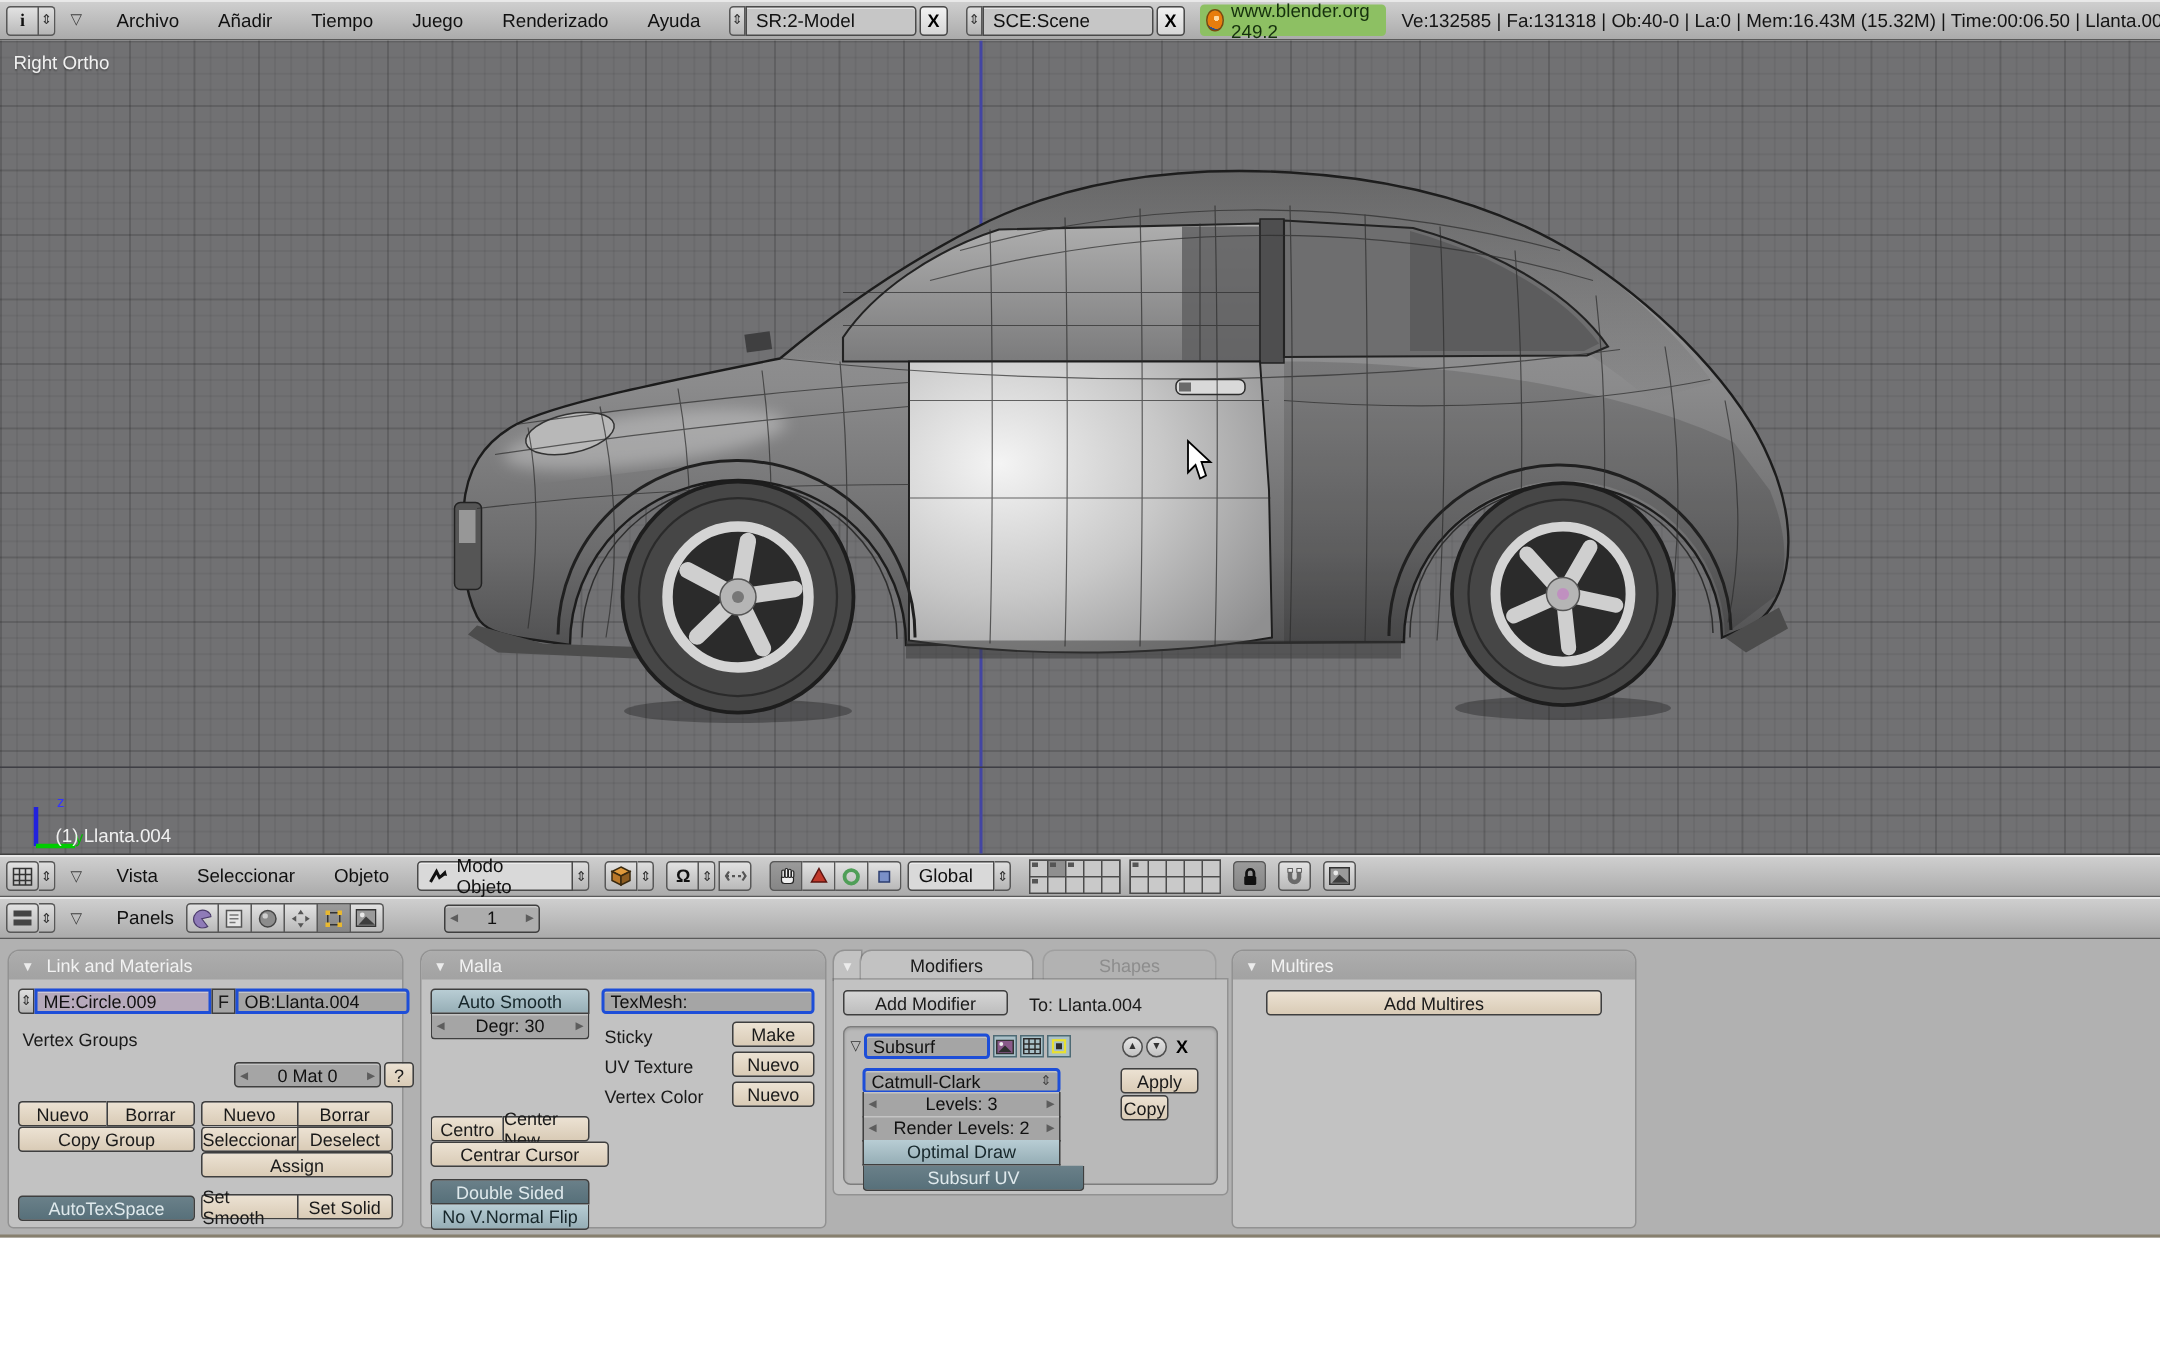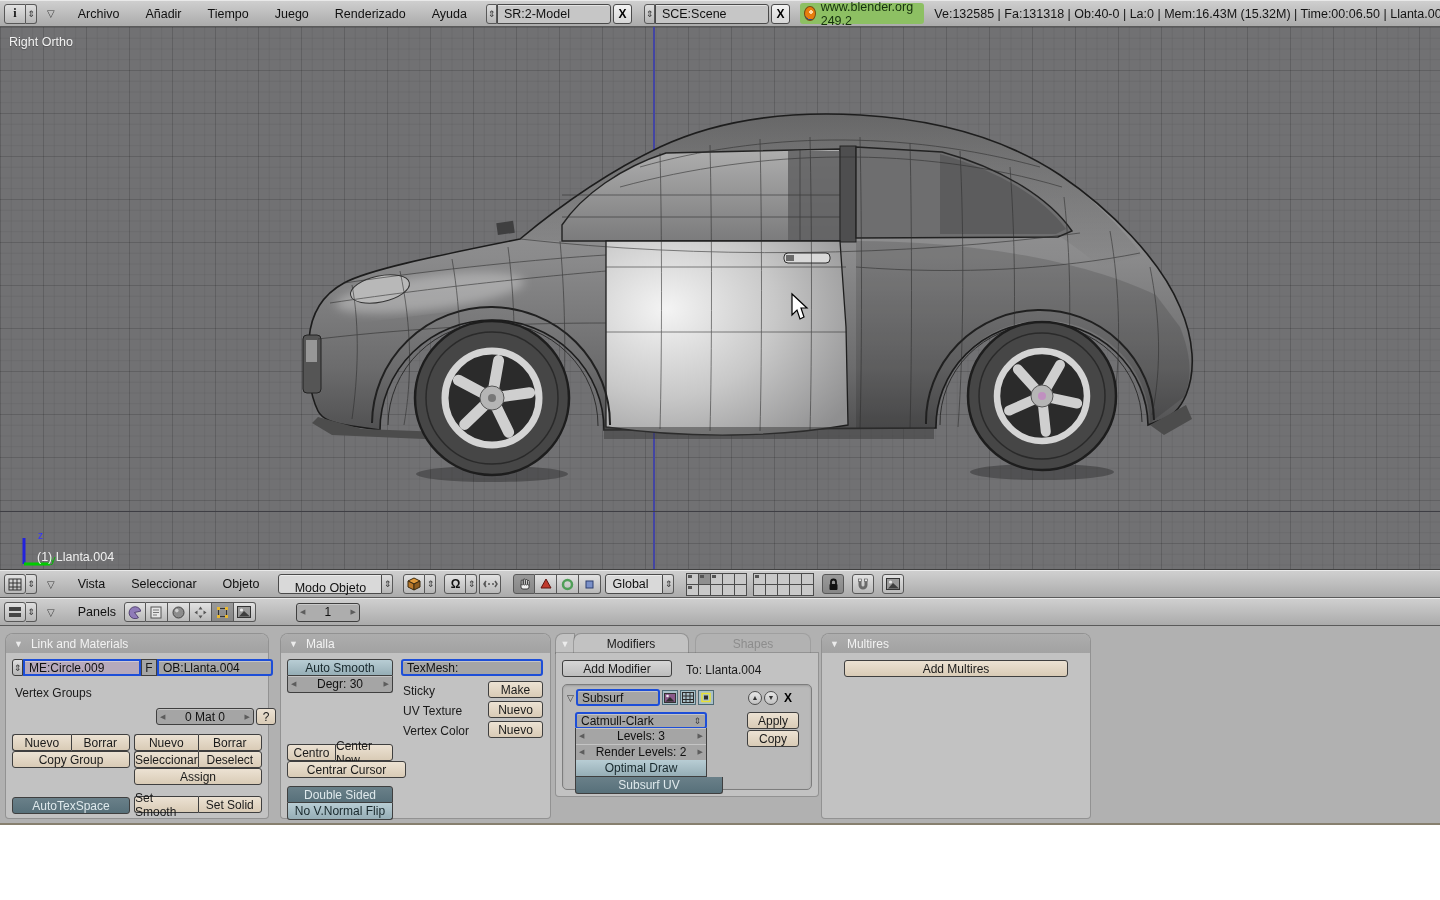--- a/index.html
+++ b/index.html
@@ -303,21 +303,21 @@
           </svg>
       </div>
       <div class="stepper">⇕</div>
     </div>
     <span class="pulldown">▽</span>
     <span class="menu-item">Vista</span>
     <span class="menu-item">Seleccionar</span>
     <span class="menu-item">Objeto</span>
 
     <div class="grp" style="margin-left:6px;">
-      <div class="txtfield" style="width:104px;background:#d9d9d9;border-radius:3px 0 0 3px;gap:6px;flex-direction:column;">
+      <div class="txtfield" style="width:104px;background:#d9d9d9;border-radius:3px 0 0 3px;gap:6px;">
         <svg width="13" height="12">
             <path d="M2,10 L6,3 L8,7 L12,4" fill="none" stroke="#111" stroke-width="2"></path>
             <polygon points="12,2 13,6 9,5" fill="#111"></polygon>
           </svg>
         <span>Modo Objeto</span>
       </div>
       <div class="stepper">⇕</div>
     </div>
 
     <div class="grp" style="margin-left:10px;">
@@ -638,21 +638,21 @@
         </div>
         <div class="numf abs" style="left:12px;top:59px;width:132px;border-top:none;border-radius:0;">
           <span class="ar">◀</span>
             <span>Render Levels: 2</span>
             <span class="ar">▶</span>
         </div>
         <div class="btn tgl-blue abs" style="left:12px;top:75px;width:132px;border-radius:0;border-top:none;">Optimal Draw</div>
         <div class="btn tgl-dark abs" style="left:12px;top:92px;width:148px;border-radius:0 0 3px 3px;border-top:none;">Subsurf UV</div>
 
         <div class="btn rb abs" style="left:184px;top:27px;width:52px;">Apply</div>
-        <div class="btn rb abs" style="left:184px;top:45px;width:52px;">Copy</div>
+        <div class="btn rb abs" style="left:184px;top:45px;width:32px;">Copy</div>
       </div>
     </div>
 
     <div class="panel" style="left:822px;top:8px;width:268px;height:184px;">
       <div class="phead">
         <span class="tri">▼</span>
         <span>Multires</span>
       </div>
       <div class="btn rb abs" style="left:22px;top:26px;width:224px;">Add Multires</div>
     </div>

